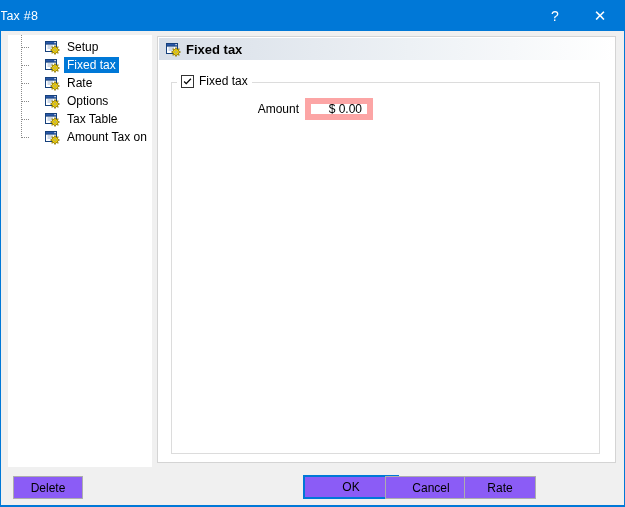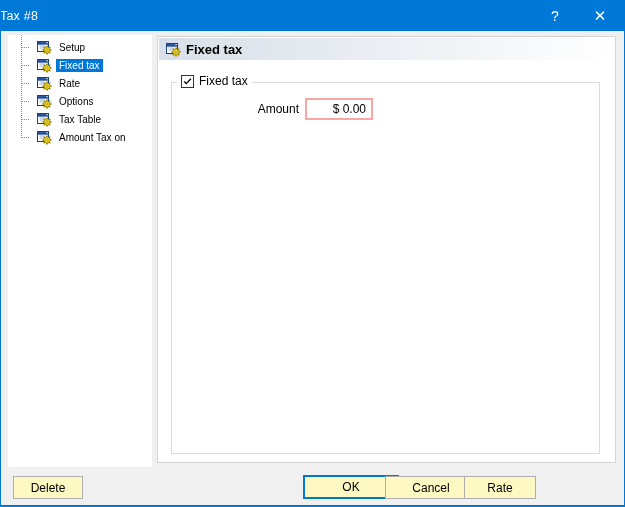--- a/index.html
+++ b/index.html
@@ -35,21 +35,21 @@
     position:absolute; left:8px; top:35px; width:144px; height:432px;
     background:#fff;
   }
   .tree { position:absolute; left:0; top:3px; right:0; }
   .tree::before {
     content:""; position:absolute; left:13px; top:-3px; height:103px;
     border-left:1px dotted #8a8a8a;
   }
   .tree-item {
     position:relative; height:18px; display:flex; align-items:center;
-    padding-left:28px; font-size:10px; color:#000; cursor:default;
+    padding-left:36px; font-size:12px; color:#000; cursor:default;
     white-space:nowrap; z-index:1;
   }
   .tree-item::before {
     content:""; position:absolute; left:13px; top:9px; width:8px;
     border-top:1px dotted #8a8a8a;
   }
   .tree-item .label { margin-left:4px; padding:1px 3px; }
   .tree-item.selected .label { background:#0078d7; color:#fff; }
   .tree-icon { flex:0 0 16px; height:16px; }
 
@@ -79,28 +79,28 @@
   }
 
   .amount-row {
     position:absolute; left:0; top:15px; display:flex; align-items:center;
   }
   .amount-label {
     width:127px; text-align:right; font-size:12px; color:#000;
   }
   .amount-input {
     margin-left:6px; width:68px; height:22px;
-    border:2px solid #fca5a5; background:#fff;
+    border:6px solid #fca5a5; background:#fff;
     font-family:"Liberation Sans", sans-serif; font-size:12px;
     text-align:right; padding-right:5px; color:#000;
   }
 
   
   .btn {
-    position:absolute; height:23px; background:#fef9c3;
+    position:absolute; height:23px; background:#8b5cf6;
     border:1px solid #adadad; font-family:"Liberation Sans", sans-serif;
     font-size:12px; color:#000; text-align:center; cursor:default;
   }
   .btn-delete { left:13px;  top:476px; width:70px; }
   .btn-ok     { left:303px; top:475px; width:96px; height:24px; border:2px solid #0078d7; }
   .btn-cancel { left:385px; top:476px; width:92px; }
   .btn-apply  { left:464px; top:476px; width:72px; }
 </style>
 </head>
 <body>

